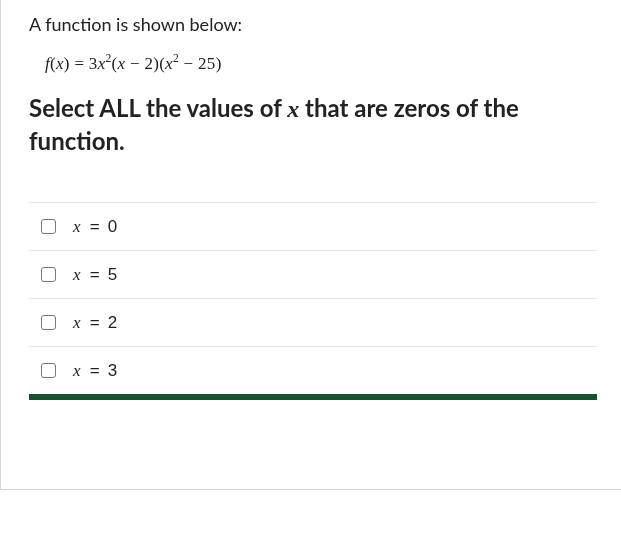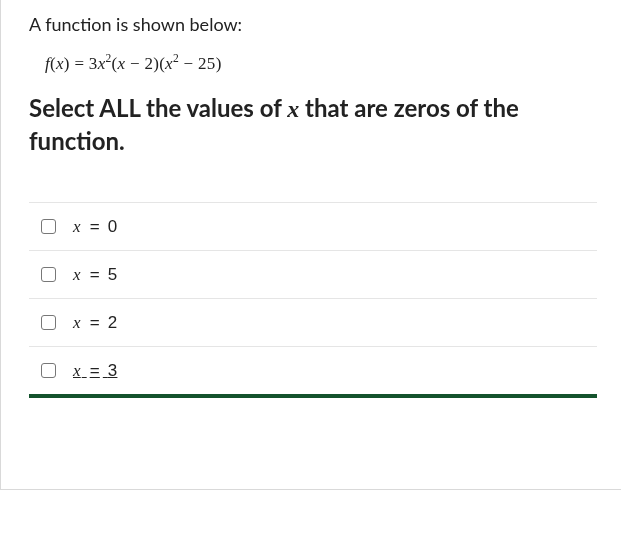--- a/index.html
+++ b/index.html
@@ -31,21 +31,21 @@
   .instruction { margin: 0 0 44px 0; line-height: 1.35; font-size: 24px; font-weight: bold; }
   .ivar { font-style: italic; font-family: "Georgia","Times New Roman",serif; }
 
   .options { margin: 0; padding: 0; list-style: none; }
   .opt {
     display: flex; align-items: flex-end;
     border-top: 1px solid #e5e5e5;
     padding: 13px 4px 13px 8px;
     gap: 14px;
   }
-  .opt:last-child { border-bottom: 4px solid #14532d; text-decoration: underline; }
+  .opt:last-child { border-bottom: 6px solid #14532d; }
   .cb {
     appearance: none; -webkit-appearance: none;
     width: 15px; height: 15px;
     border: 1.5px solid #777; border-radius: 3px;
     background: #fff; flex: 0 0 auto;
     cursor: pointer;
   }
   .cb:checked { background: #444; }
   .opt-label {
     font-family: "Segoe UI", sans-serif;

